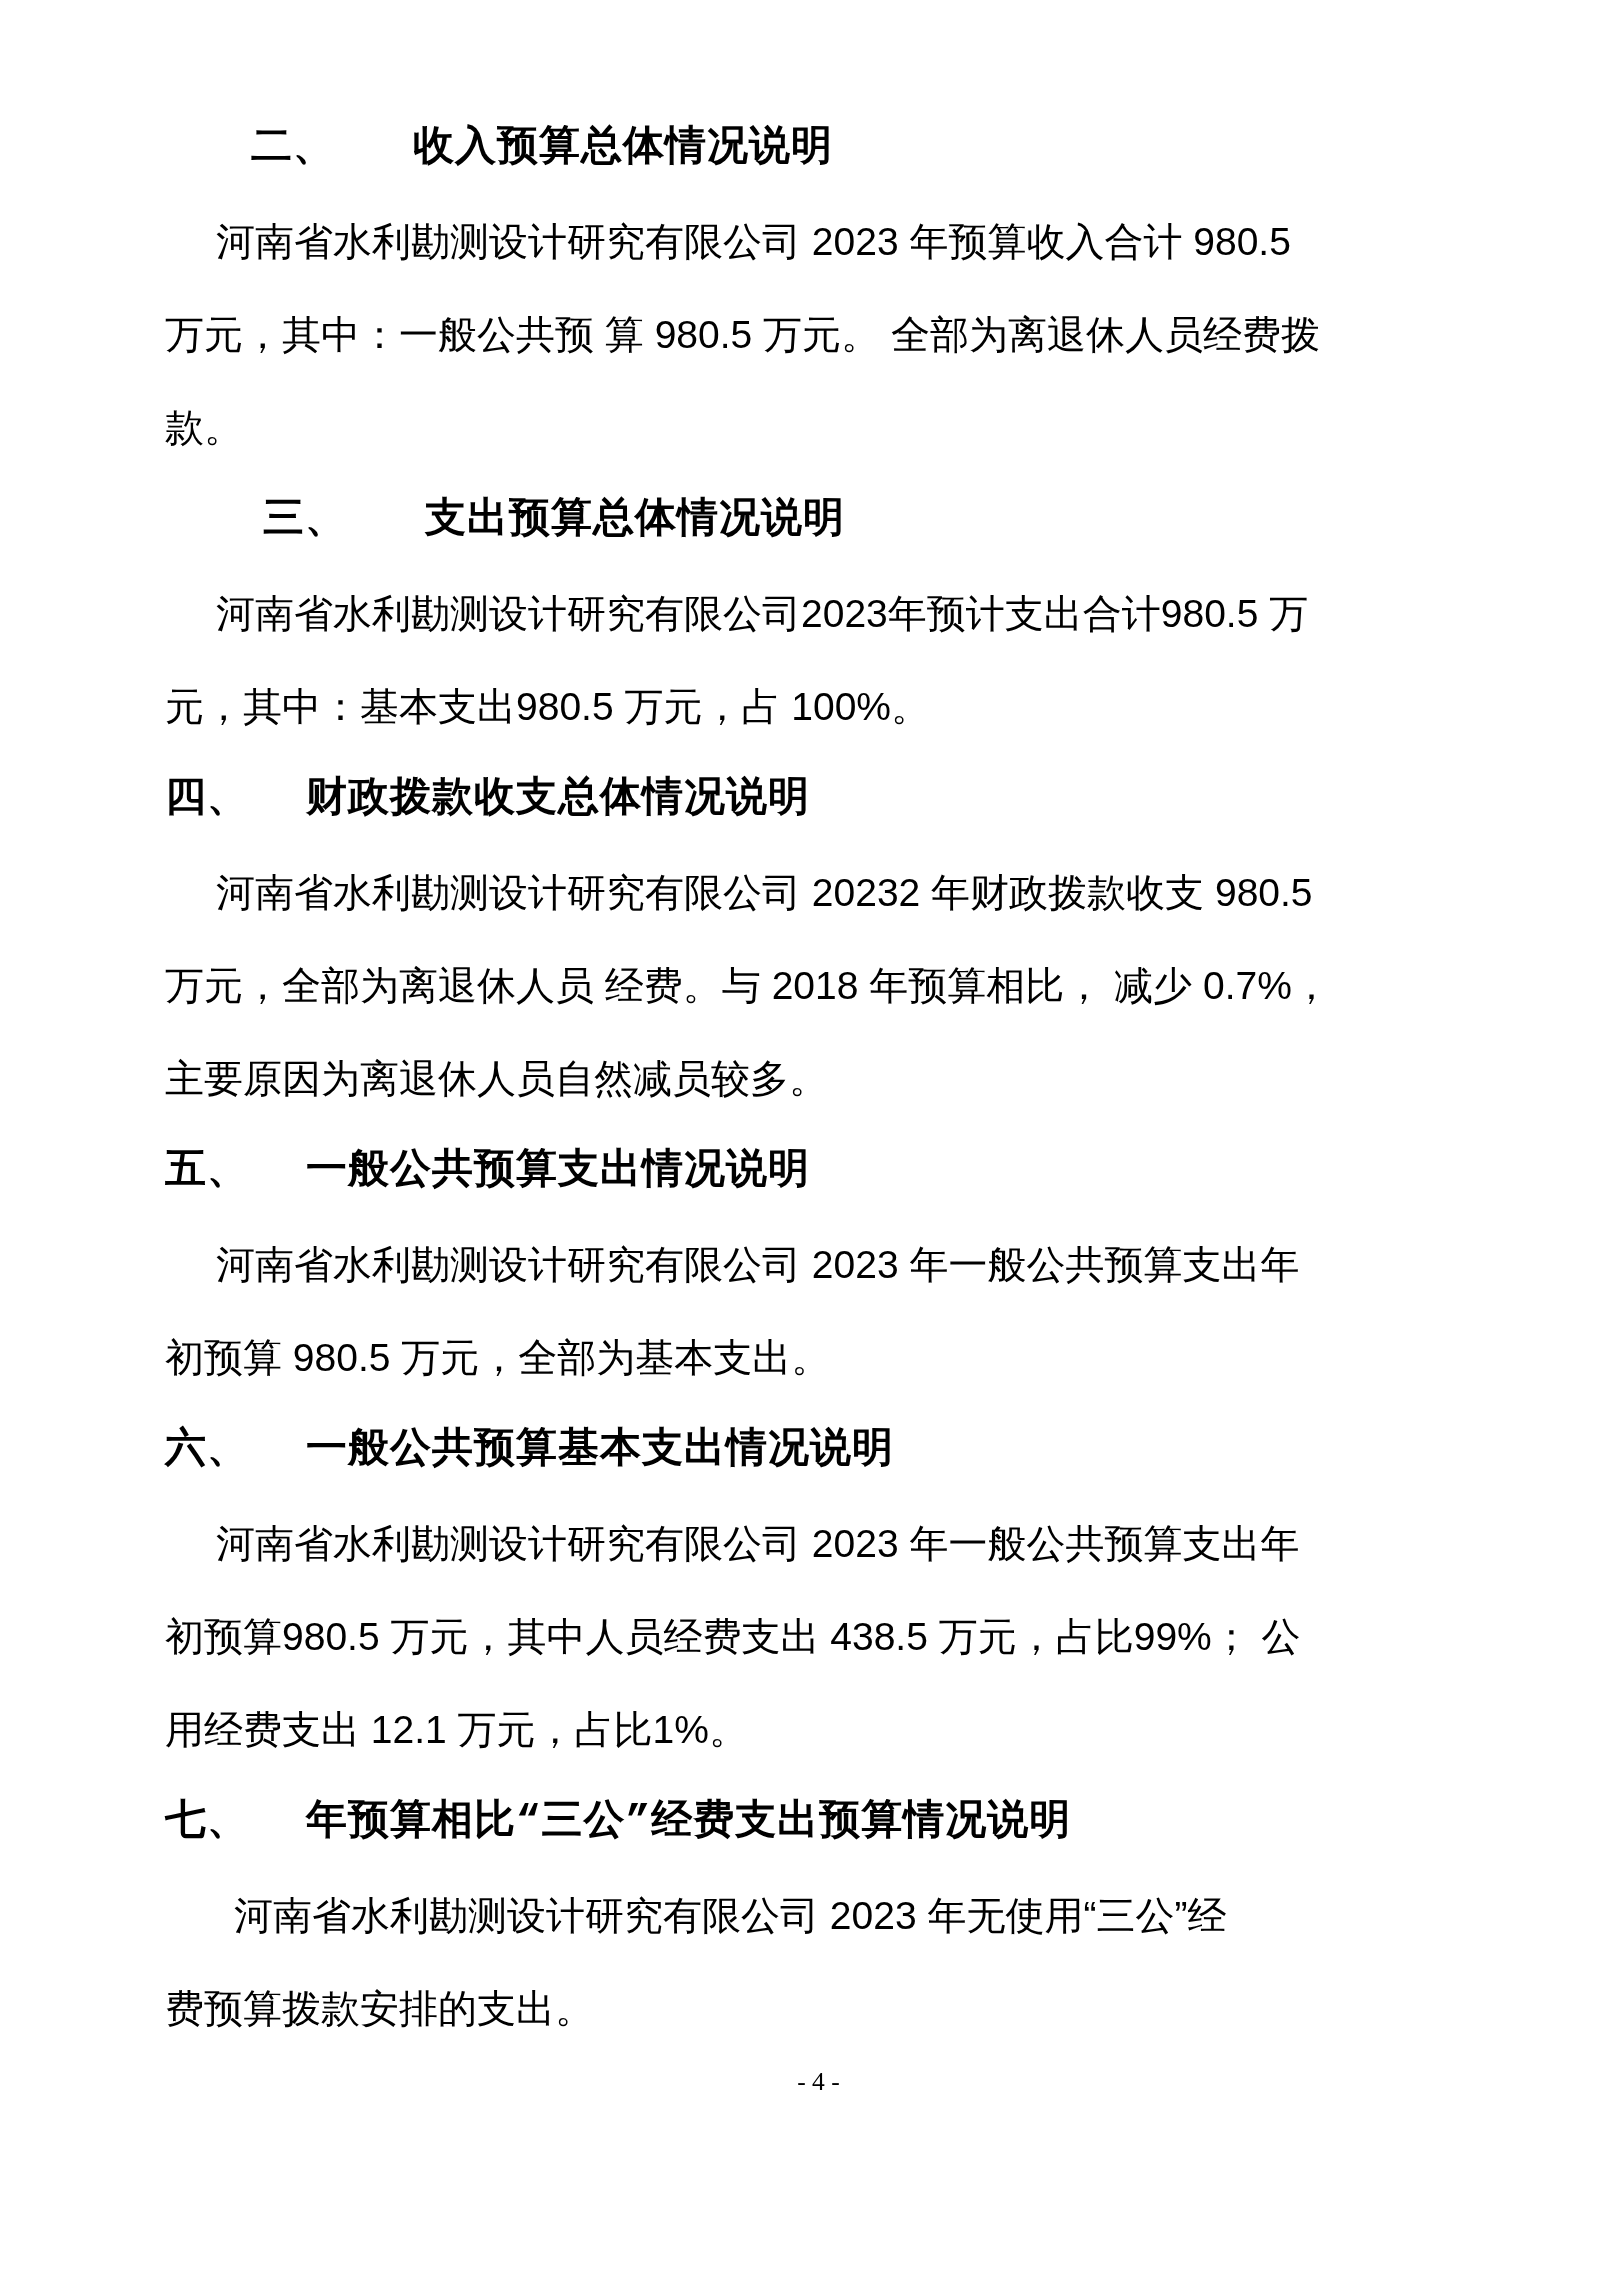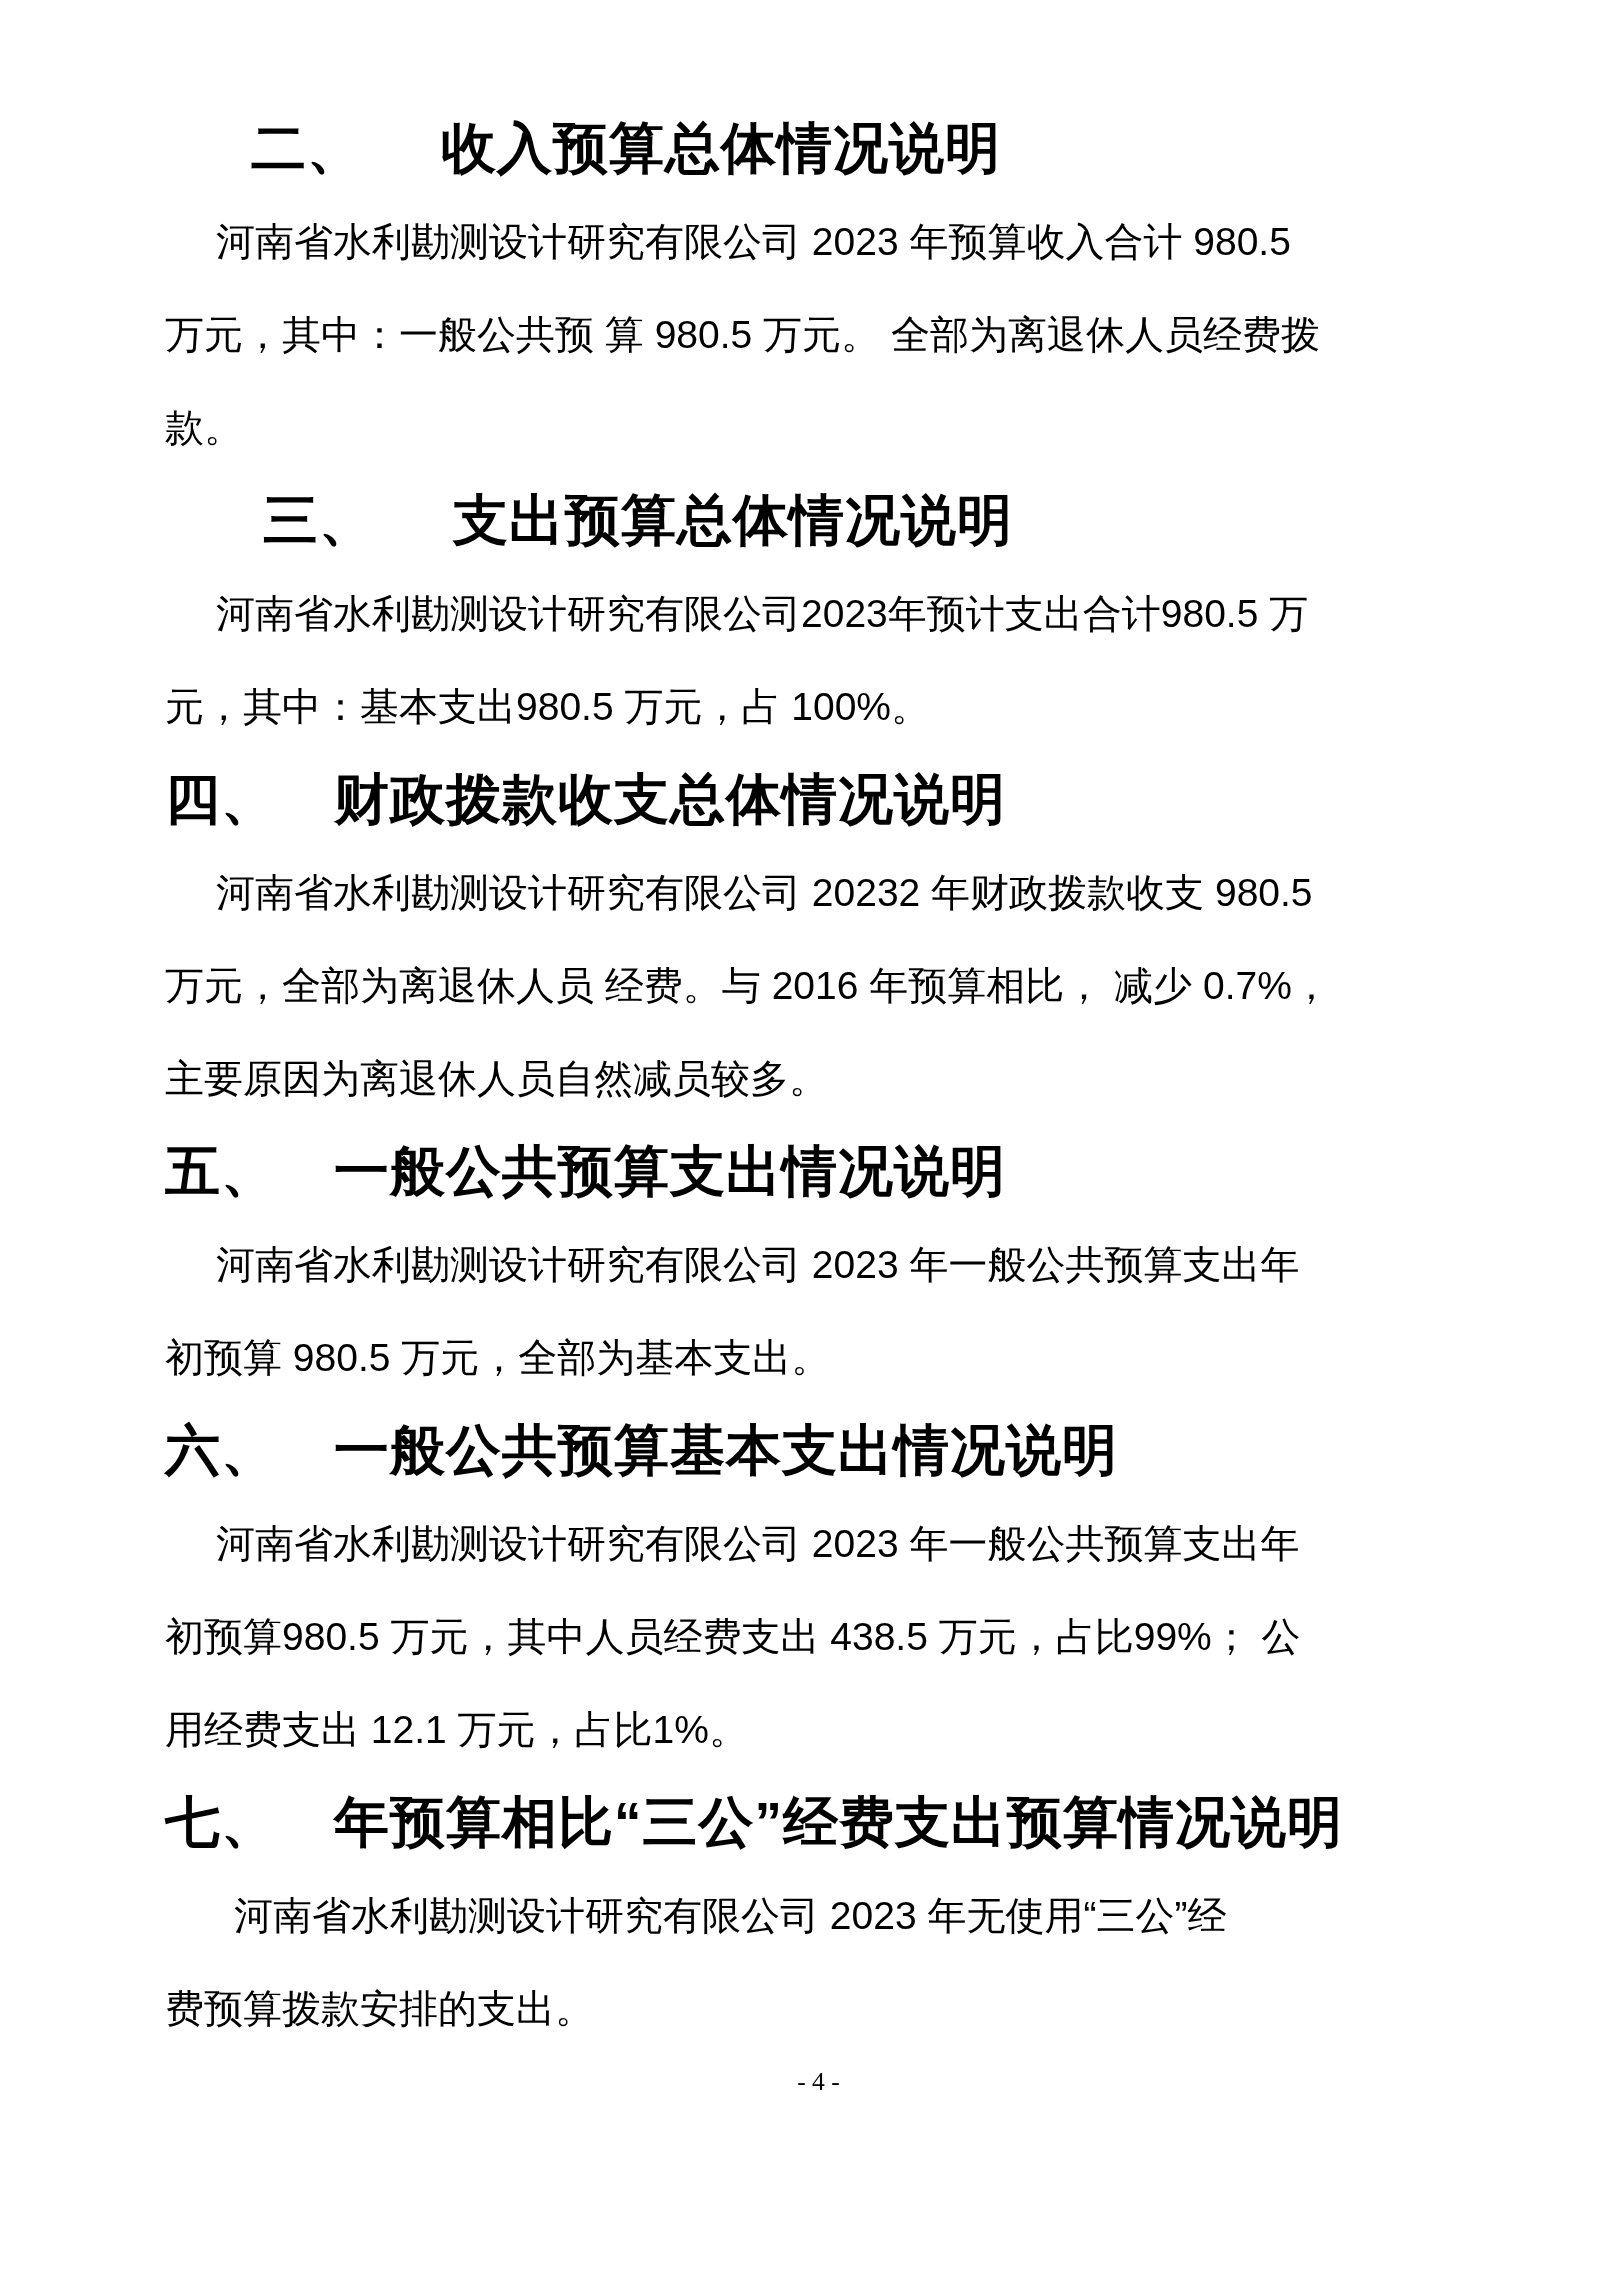--- a/index.html
+++ b/index.html
@@ -16,23 +16,23 @@
     box-sizing: border-box;
     padding: 102px 149px 0 165px;
     overflow: hidden;
   }
   .doc {
     color: #000000;
   }
   h2.sec-heading {
     margin: 0;
     padding: 0;
-    font-family: Liberation Sans, sans-serif;
+    font-family: Liberation Mono, monospace;
     font-weight: bold;
-    font-size: 55px;
+    font-size: 41px;
     line-height: 93px;
     color: #000000;
     white-space: pre;
     letter-spacing: 1px;
   }
   h2.h-indent1 { margin-left: 86px; }
   h2.h-indent2 { margin-left: 98px; }
   h2 .h-gap { display: inline-block; width: 57px; }
   h2.h-gap-wide .h-gap { width: 78px; }
   .line {
@@ -70,21 +70,21 @@
 
     <section>
       <h2 class="sec-heading h-indent2 h-gap-wide"><span>三、</span><span class="h-gap"></span><span>支出预算总体情况说明</span></h2>
       <p class="line first">河南省水利勘测设计研究有限公司2023年预计支出合计980.5 万</p>
       <p class="line">元，其中：基本支出980.5 万元，占 100%。</p>
     </section>
 
     <section>
       <h2 class="sec-heading"><span>四、</span><span class="h-gap"></span><span>财政拨款收支总体情况说明</span></h2>
       <p class="line first">河南省水利勘测设计研究有限公司 20232 年财政拨款收支 980.5</p>
-      <p class="line">万元，全部为离退休人员 经费。与 2016 年预算相比， 减少 0.7%，</p>
+      <p class="line">万元，全部为离退休人员 经费。与 2018 年预算相比， 减少 0.7%，</p>
       <p class="line">主要原因为离退休人员自然减员较多。</p>
     </section>
 
     <section>
       <h2 class="sec-heading"><span>五、</span><span class="h-gap"></span><span>一般公共预算支出情况说明</span></h2>
       <p class="line first">河南省水利勘测设计研究有限公司 2023 年一般公共预算支出年</p>
       <p class="line">初预算 980.5 万元，全部为基本支出。</p>
     </section>
 
     <section>

